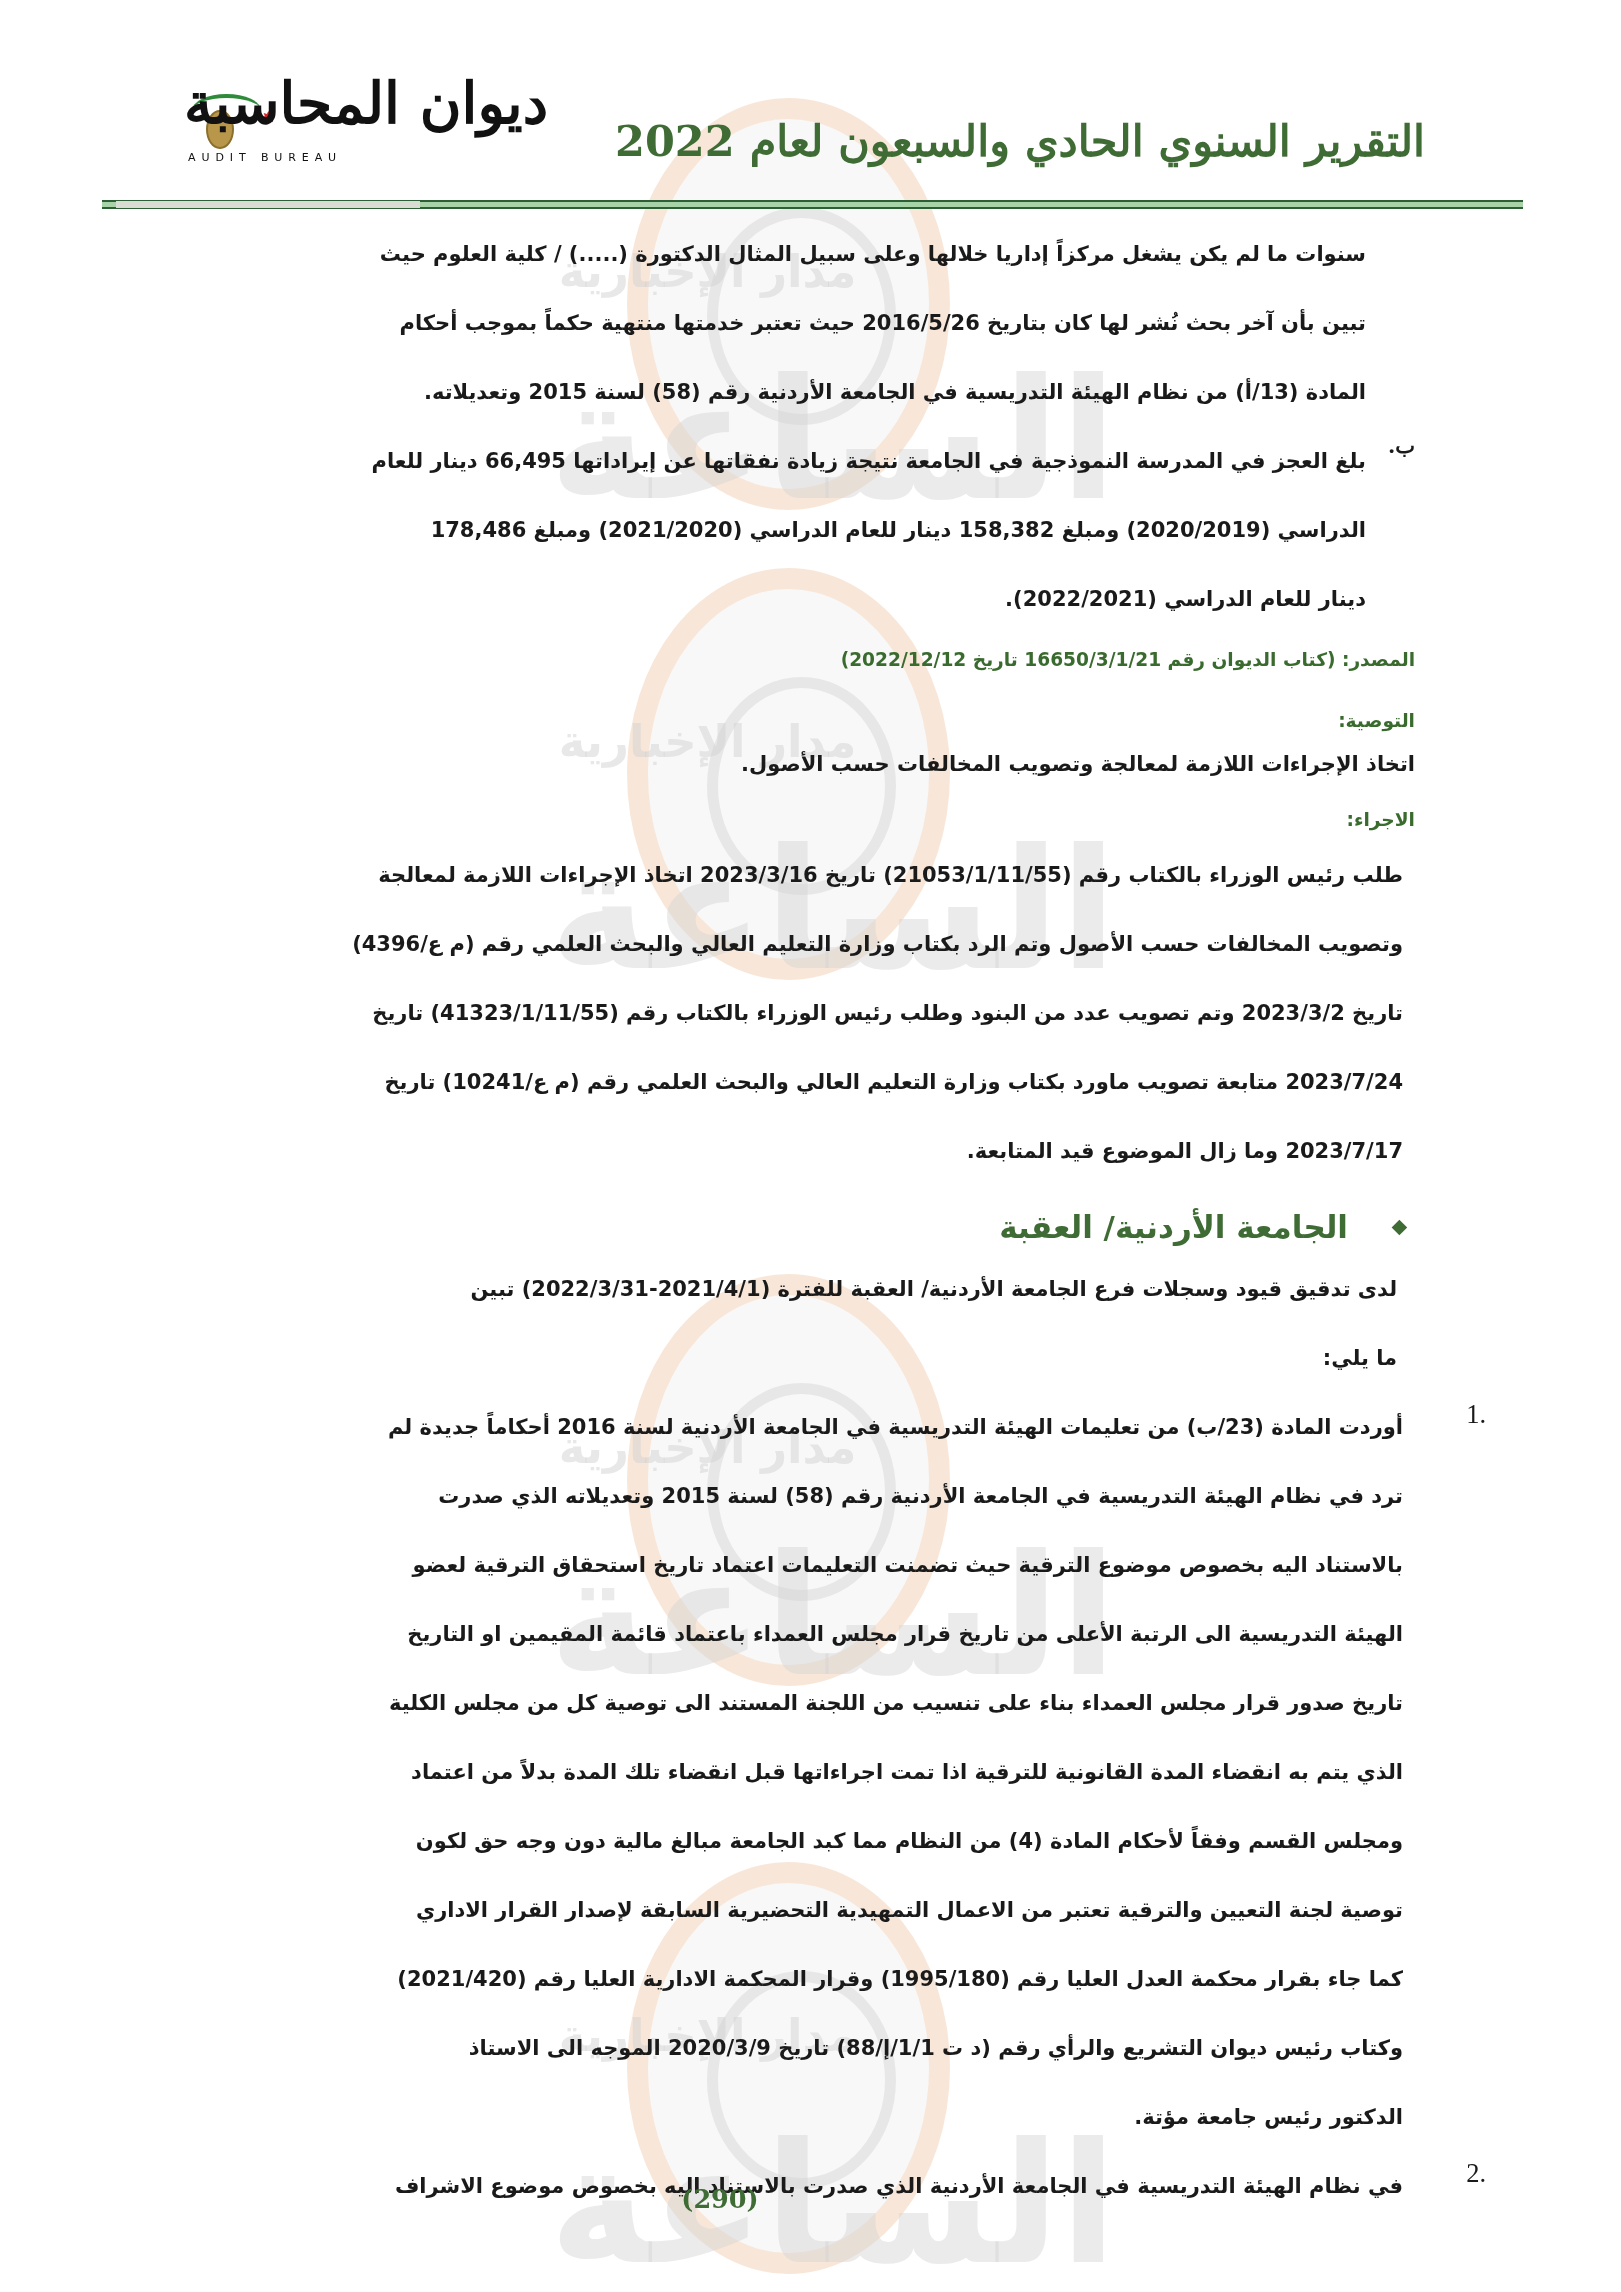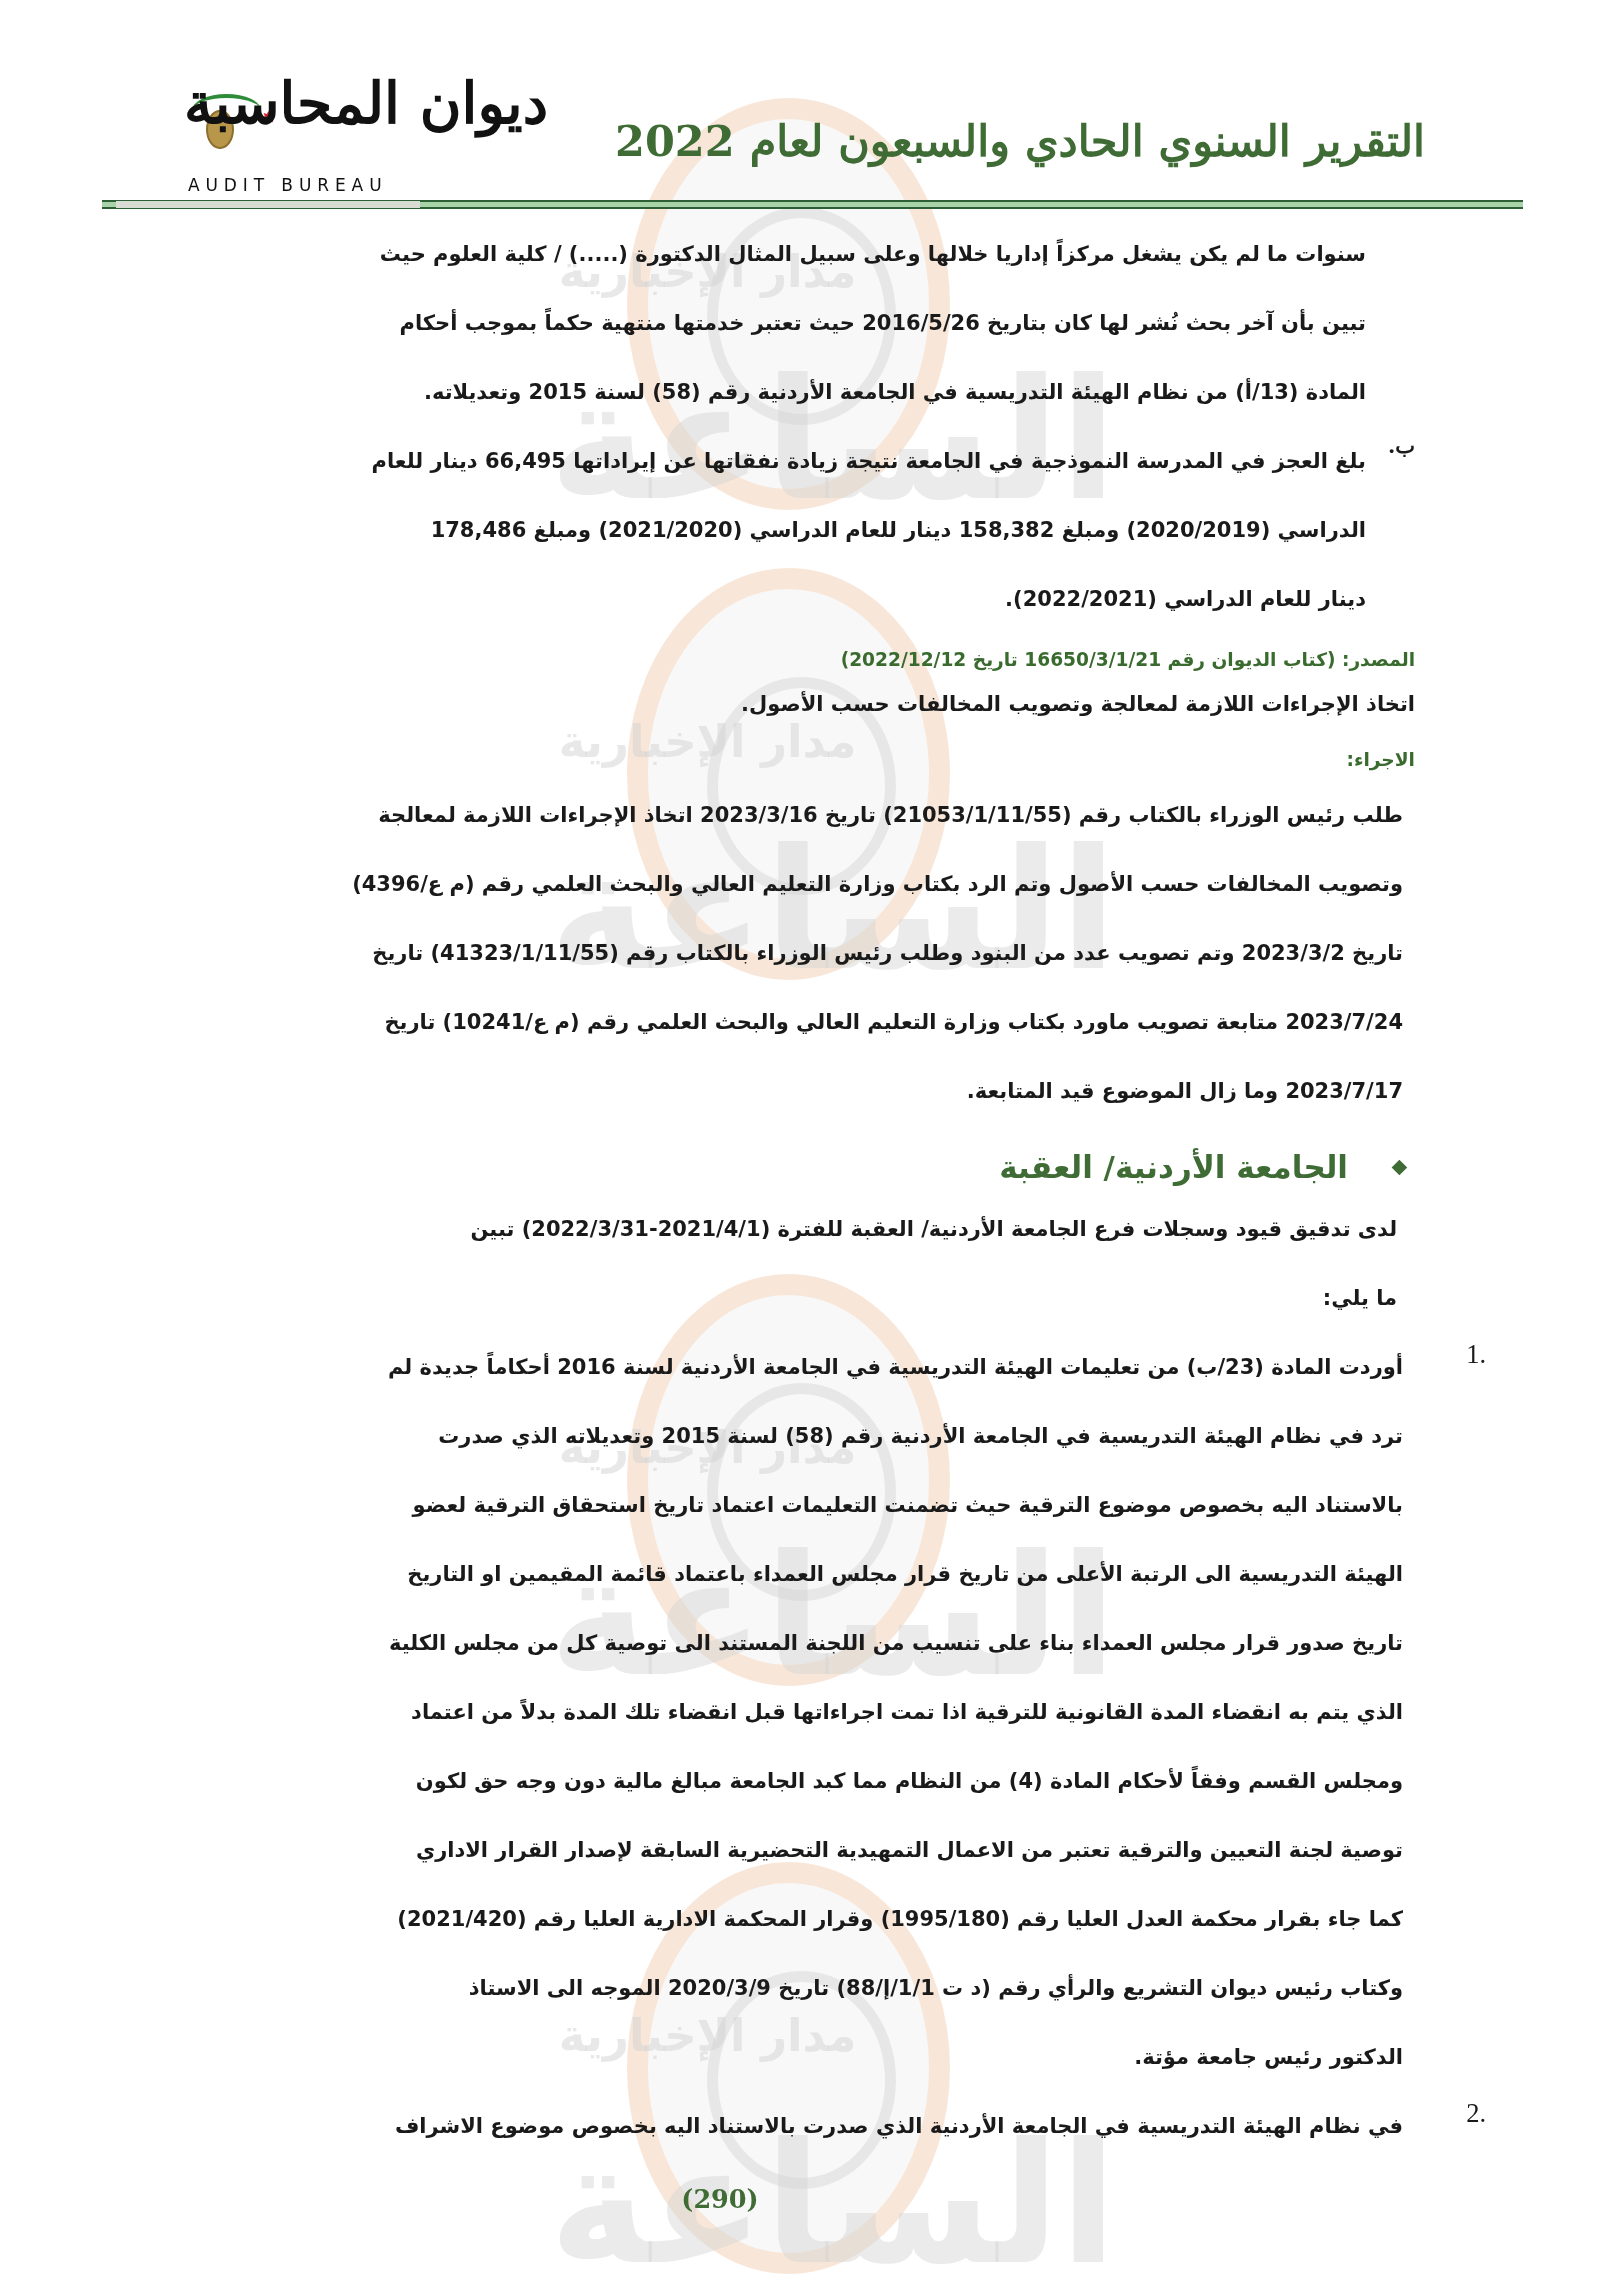--- a/index.html
+++ b/index.html
@@ -43,22 +43,22 @@
     .logo-emblem {
       position: absolute; left: 61px; top: 51px; width: 23.5px; height: 35px; border-radius: 50%;
       background: #b8964a; border: 2px solid #8c6f2e;
     }
     .logo-arc {
       position: absolute; left: 47px; top: 35px; width: 69px; height: 29px;
       border-top: 4.9px solid #2e8b3a; border-radius: 50% 50% 0 0;
     }
     .logo-star { position: absolute; left: 116px; top: 49px; color: #d2242b; font-size: 17.6px; }
     .logo-latin {
-      position: absolute; left: 43px; top: 116px; font-family: "DejaVu Sans", sans-serif;
-      font-size: 17px; letter-spacing: 5.9px; color: #111;
+      position: absolute; left: 43px; top: 92px; font-family: "DejaVu Sans", sans-serif;
+      font-size: 11px; letter-spacing: 5.9px; color: #111;
     }
     .header-rule {
       position: absolute; left: 102px; top: 200px; width: 1421px; height: 8.8px;
       border-top: 2.9px solid #2d5f36; border-bottom: 2.9px solid #2d5f36; background: #a8d3a8;
       box-sizing: border-box;
     }
     .header-rule-left {
       position: absolute; left: 116px; top: 201px; width: 304px; height: 6.9px; background: #d8dcd2;
     }
     
@@ -152,20 +152,21 @@
 
   <div class="item-b">
     <span class="marker">ب.</span>
     <div class="para">بلغ العجز في المدرسة النموذجية في الجامعة نتيجة زيادة نفقاتها عن إيراداتها 66,495 دينار للعام</div>
     <div class="para">الدراسي (2020/2019) ومبلغ 158,382 دينار للعام الدراسي (2021/2020) ومبلغ 178,486</div>
     <div class="para">دينار للعام الدراسي (2022/2021).</div>
   </div>
 
   <div class="source">المصدر: (كتاب الديوان رقم 16650/3/1/21 تاريخ 2022/12/12)</div>
 
+  <div class="label">التوصية:</div>
   <div class="rec-text">اتخاذ الإجراءات اللازمة لمعالجة وتصويب المخالفات حسب الأصول.</div>
 
   <div class="label" style="margin-top:17.6px;">الاجراء:</div>
   <div>
     <div class="para">طلب رئيس الوزراء بالكتاب رقم (21053/1/11/55) تاريخ 2023/3/16 اتخاذ الإجراءات اللازمة لمعالجة</div>
     <div class="para">وتصويب المخالفات حسب الأصول وتم الرد بكتاب وزارة التعليم العالي والبحث العلمي رقم (م ع/4396)</div>
     <div class="para">تاريخ 2023/3/2 وتم تصويب عدد من البنود وطلب رئيس الوزراء بالكتاب رقم (41323/1/11/55) تاريخ</div>
     <div class="para">2023/7/24 متابعة تصويب ماورد بكتاب وزارة التعليم العالي والبحث العلمي رقم (م ع/10241) تاريخ</div>
     <div class="para">2023/7/17 وما زال الموضوع قيد المتابعة.</div>
   </div>

